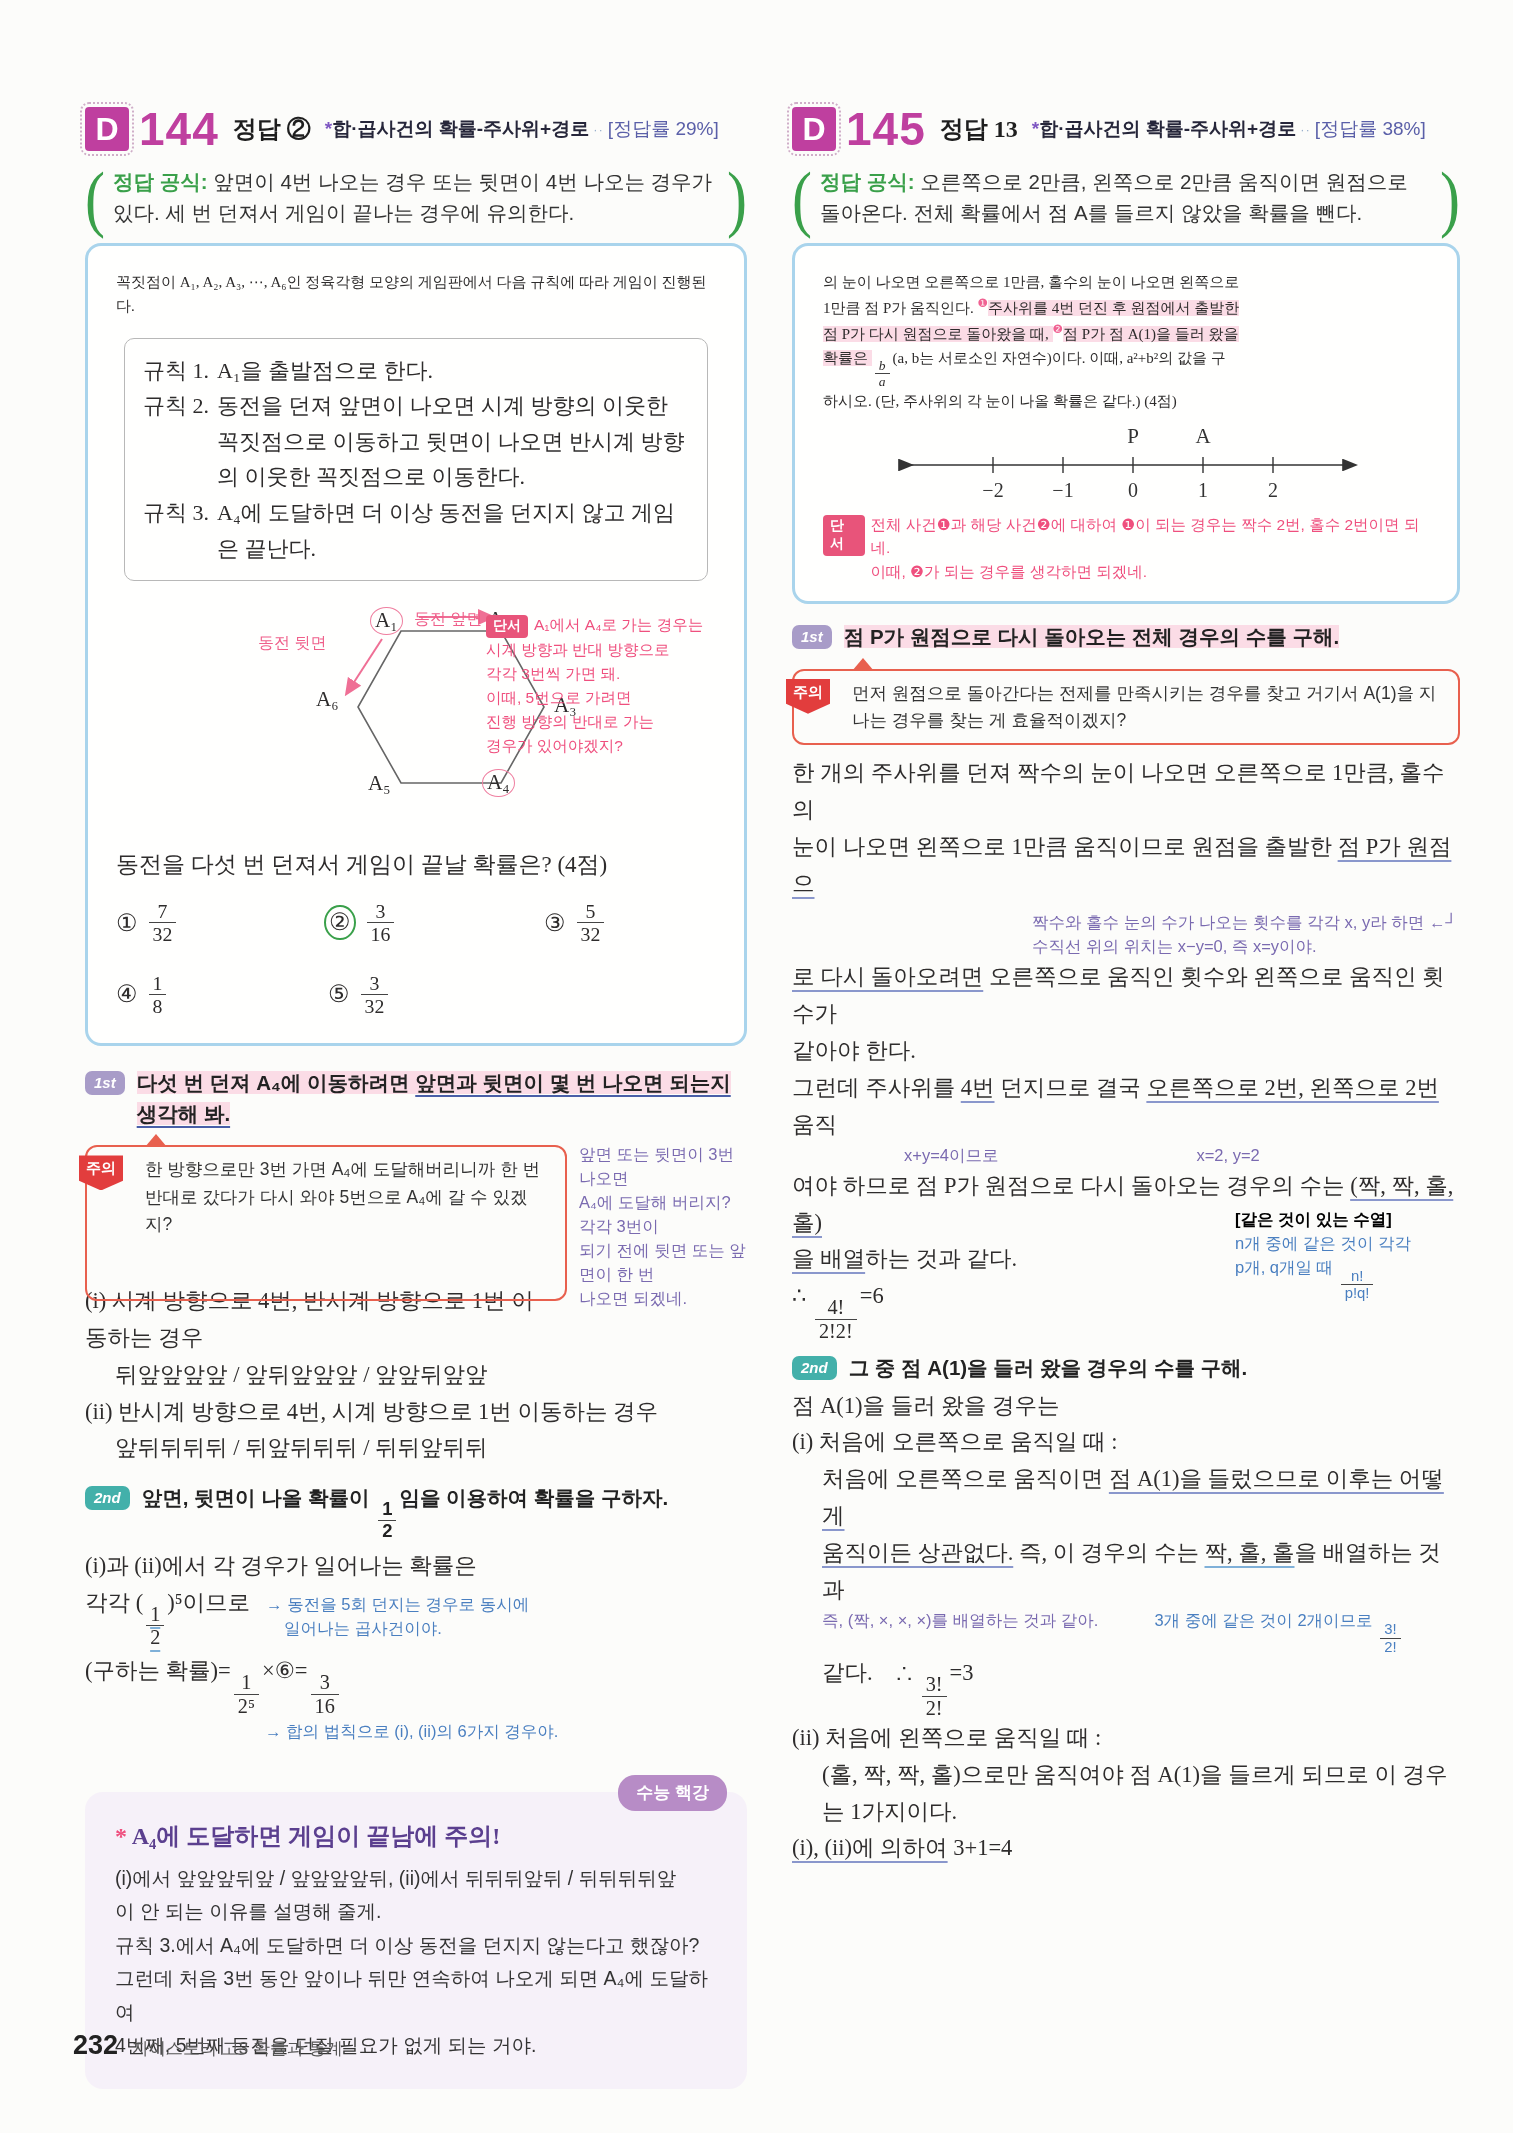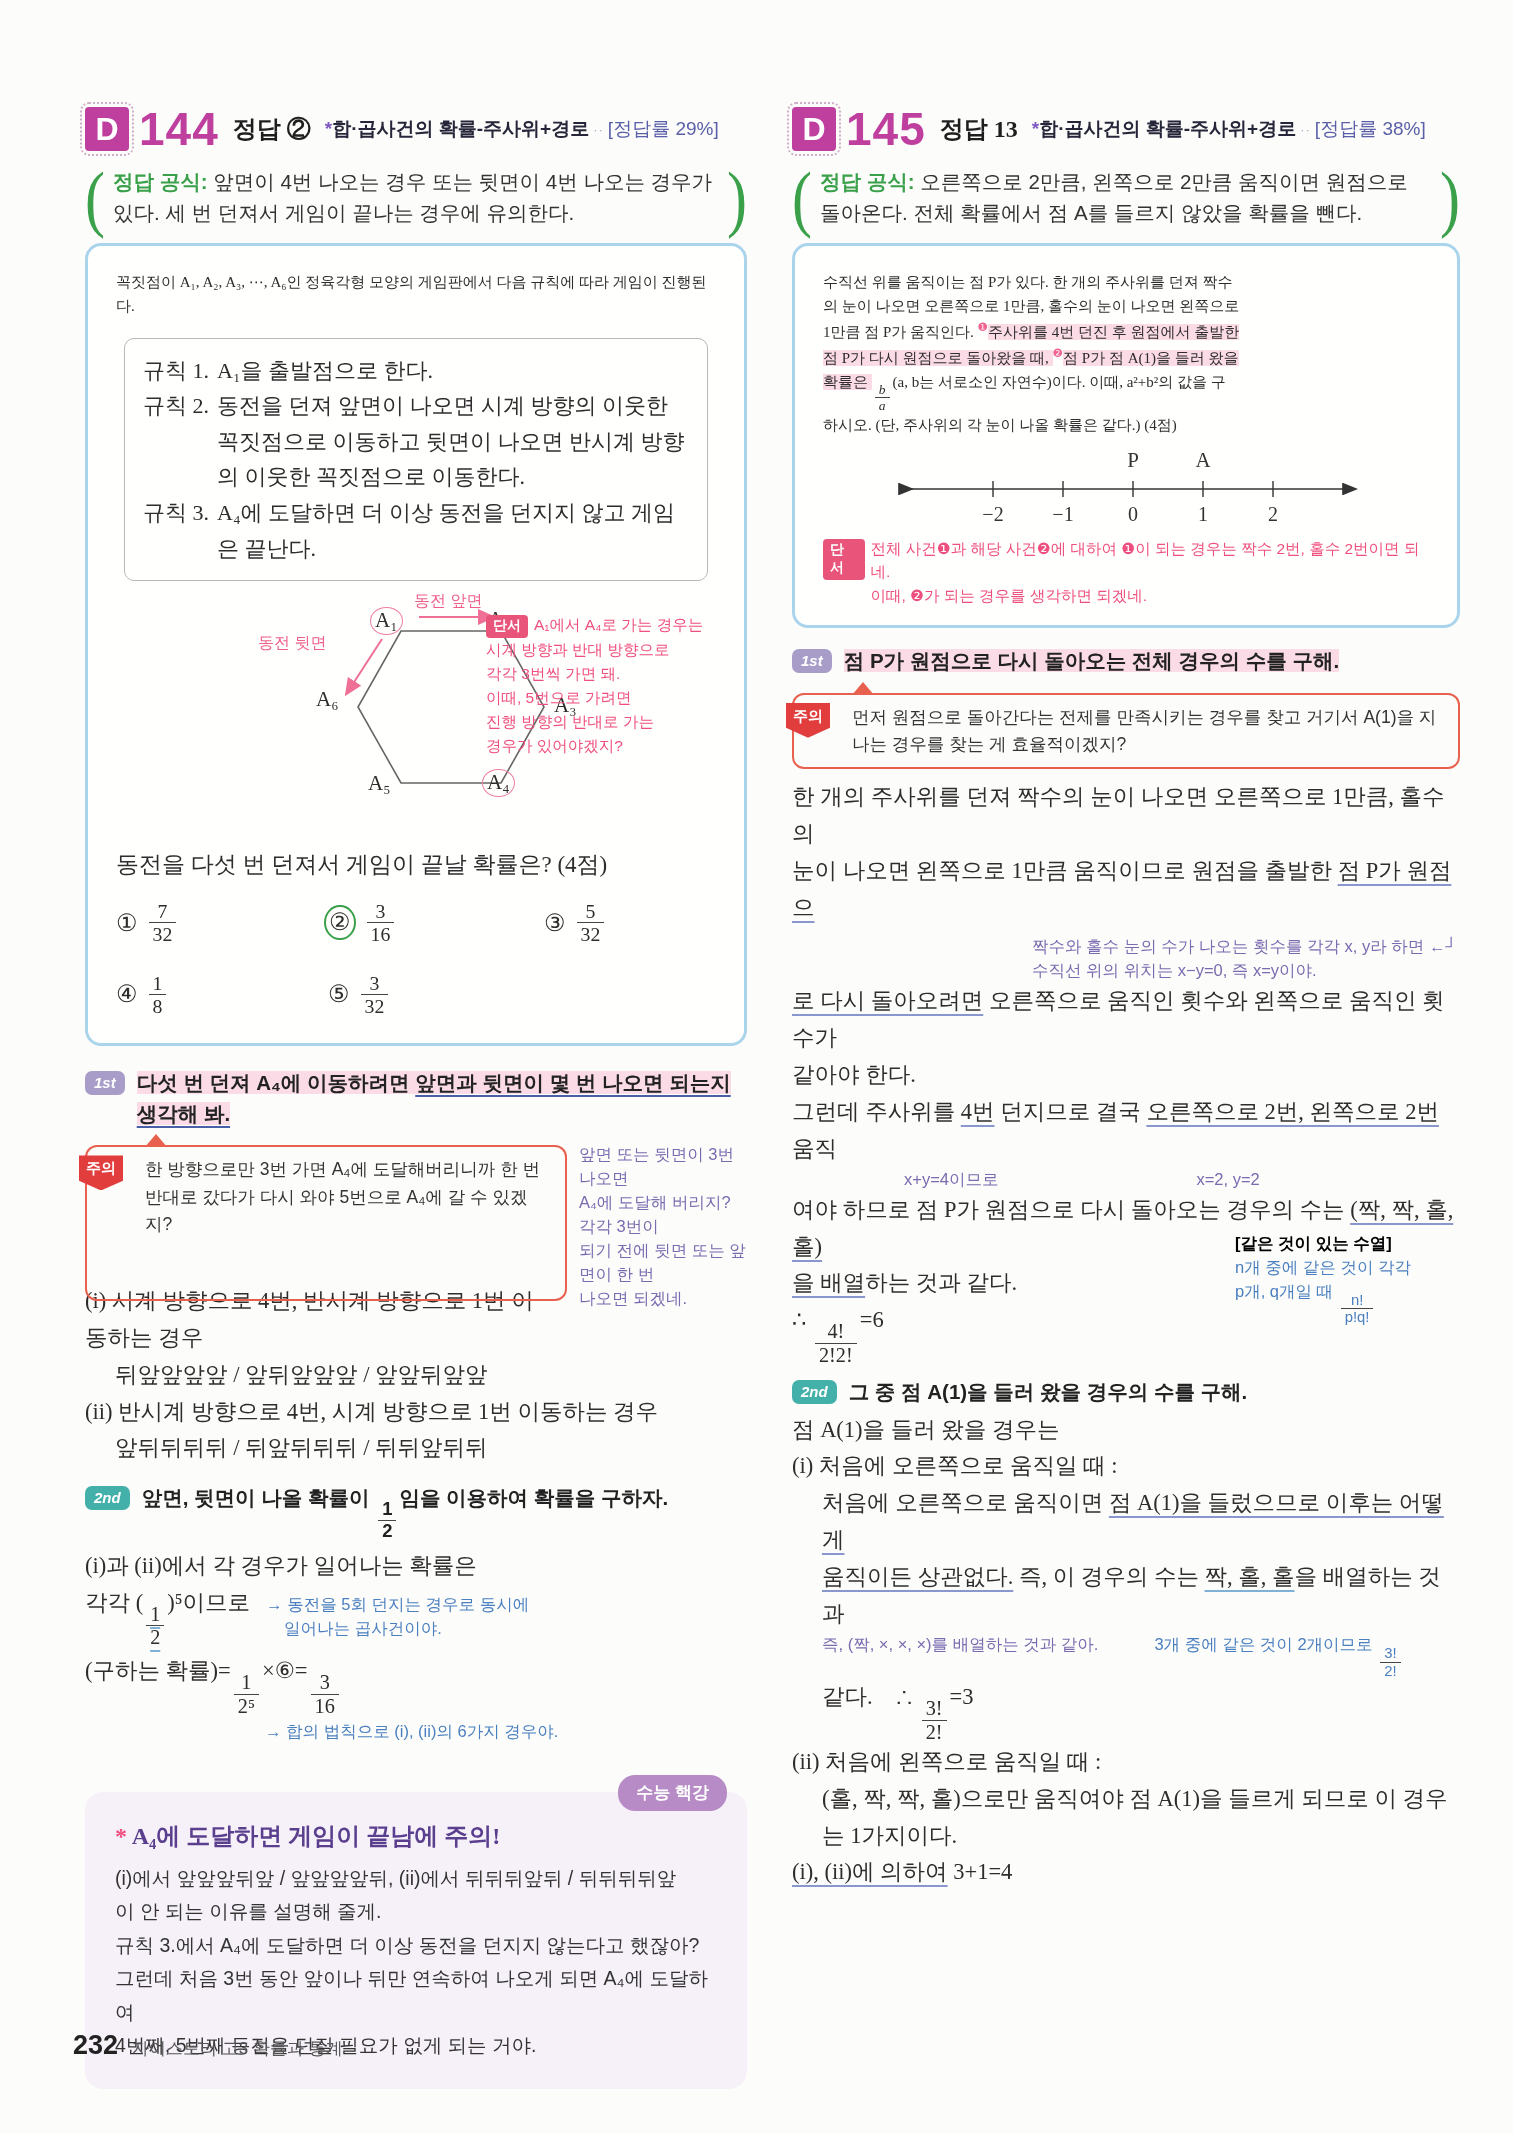--- a/index.html
+++ b/index.html
@@ -157,21 +157,21 @@
         </defs>
         <line x1="303" y1="26" x2="376" y2="26" stroke="#ef6f95" stroke-width="2" marker-end="url(#ah)"></line>
         <line x1="266" y1="48" x2="231" y2="102" stroke="#ef6f95" stroke-width="2" marker-end="url(#ah)"></line>
       </svg>
       <span class="vtx circ" style="left:254px;top:16px;">A₁</span>
       <span class="vtx" style="left:372px;top:16px;">A₂</span>
       <span class="vtx" style="left:438px;top:102px;">A₃</span>
       <span class="vtx circ" style="left:366px;top:178px;">A₄</span>
       <span class="vtx" style="left:252px;top:180px;">A₅</span>
       <span class="vtx" style="left:200px;top:96px;">A₆</span>
-      <span class="dlabel" style="left:298px;top:0px;">동전 앞면</span>
+      <span class="dlabel" style="left:298px;top:18px;">동전 앞면</span>
       <span class="dlabel" style="left:142px;top:42px;">동전 뒷면</span>
 
       <div class="cluebox">
         <div><span class="cluebadge">단서</span><span>A₁에서 A₄로 가는 경우는</span></div>
         <div>시계 방향과 반대 방향으로</div>
         <div>각각 3번씩 가면 돼.</div>
         <div>이때, 5번으로 가려면</div>
         <div>진행 방향의 반대로 가는</div>
         <div>경우가 있어야겠지?</div>
       </div>
@@ -290,21 +290,20 @@
     <span class="rate">[정답률 38%]</span>
   </div>
 
   <div class="fbox">
     <span class="fbr">(</span>
     <div class="ftxt"><span class="flabel">정답 공식:</span><span> 오른쪽으로 2만큼, 왼쪽으로 2만큼 움직이면 원점으로 돌아온다. 전체 확률에서 점 A를 들르지 않았을 확률을 뺀다.</span></div>
     <span class="fbr">)</span>
   </div>
 
   <div class="pbox">
-    <div class="pt">수직선 위를 움직이는 점 P가 있다. 한 개의 주사위를 던져 짝수</div>
     <div class="pt">의 눈이 나오면 오른쪽으로 1만큼, 홀수의 눈이 나오면 왼쪽으로</div>
     <div class="pt"><span>1만큼 점 P가 움직인다. </span><span class="sg-mk">❶</span><span class="sg-hl">주사위를 4번 던진 후 원점에서 출발한</span></div>
     <div class="pt"><span class="sg-hl">점 P가 다시 원점으로 돌아왔을 때, </span><span class="sg-mk">❷</span><span class="sg-hl">점 P가 점 A(1)을 들러 왔을</span></div>
     <div class="pt"><span class="sg-hl">확률은 </span><span class="fr sg-it">
           <span class="fa">b</span>
           <span class="fb">a</span>
         </span><span>(a, b는 서로소인 자연수)이다. 이때, a²+b²의 값을 구</span></div>
     <div class="pt">하시오. (단, 주사위의 각 눈이 나올 확률은 같다.) (4점)</div>
 
     <div style="position:relative;height:96px;">

